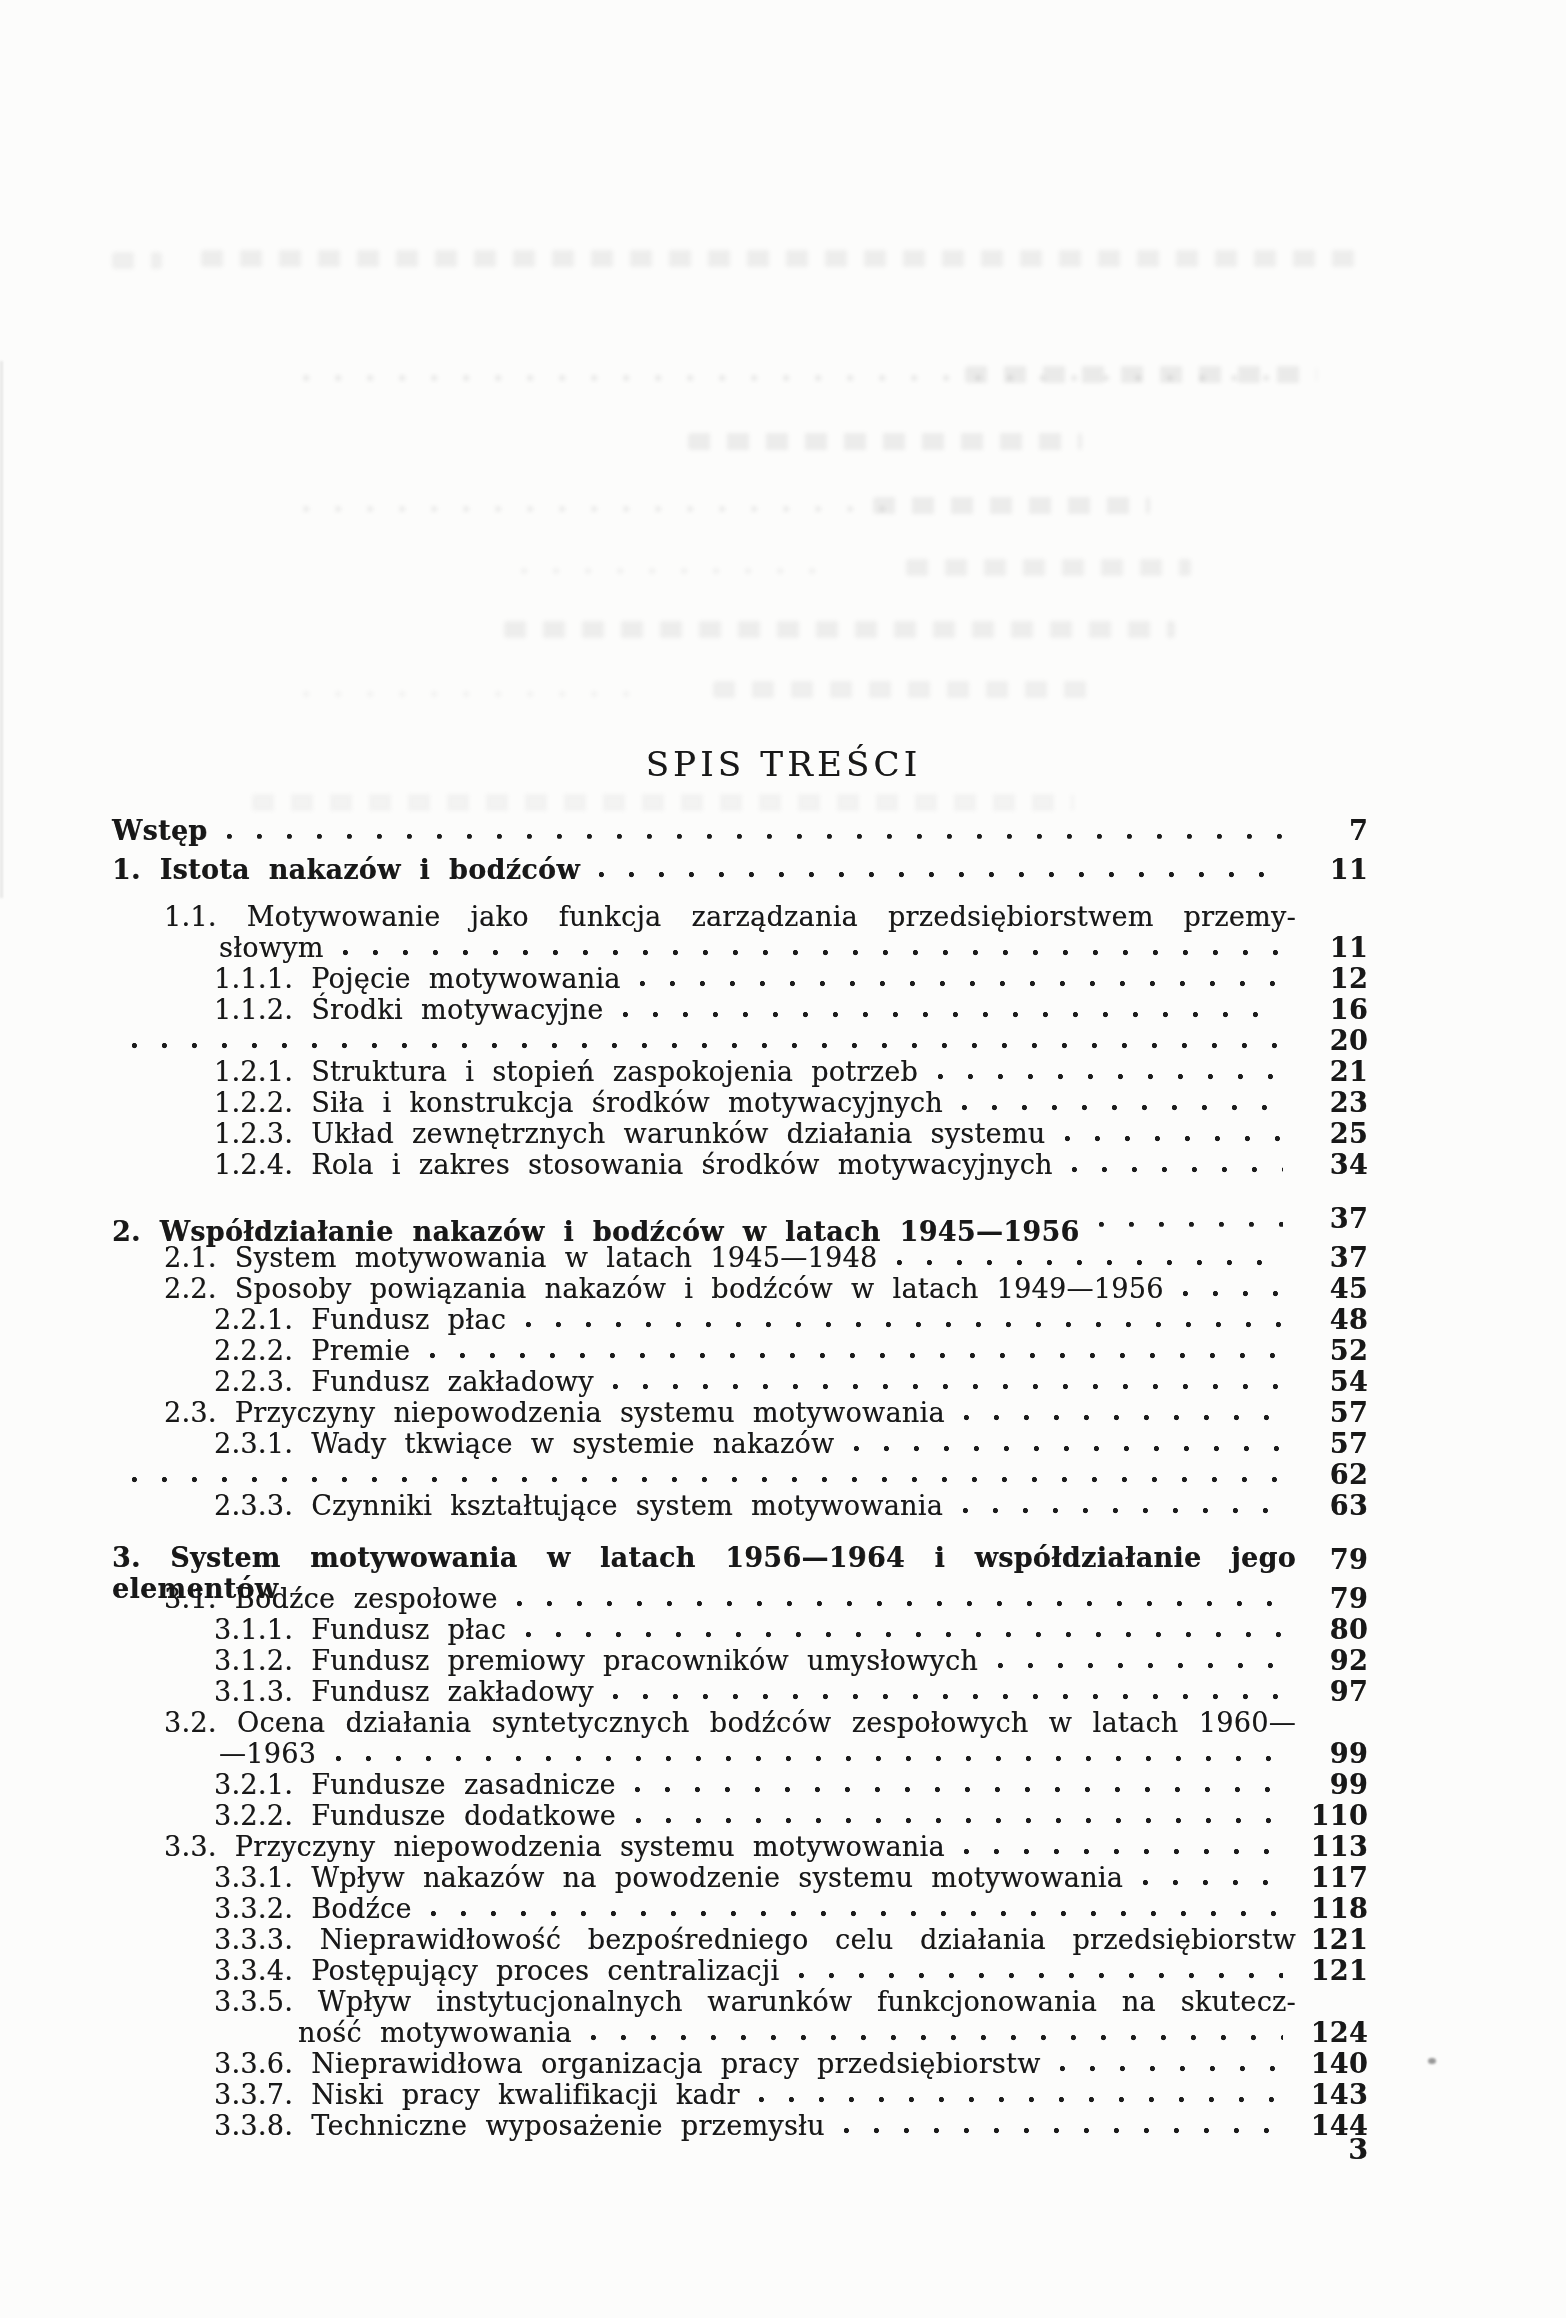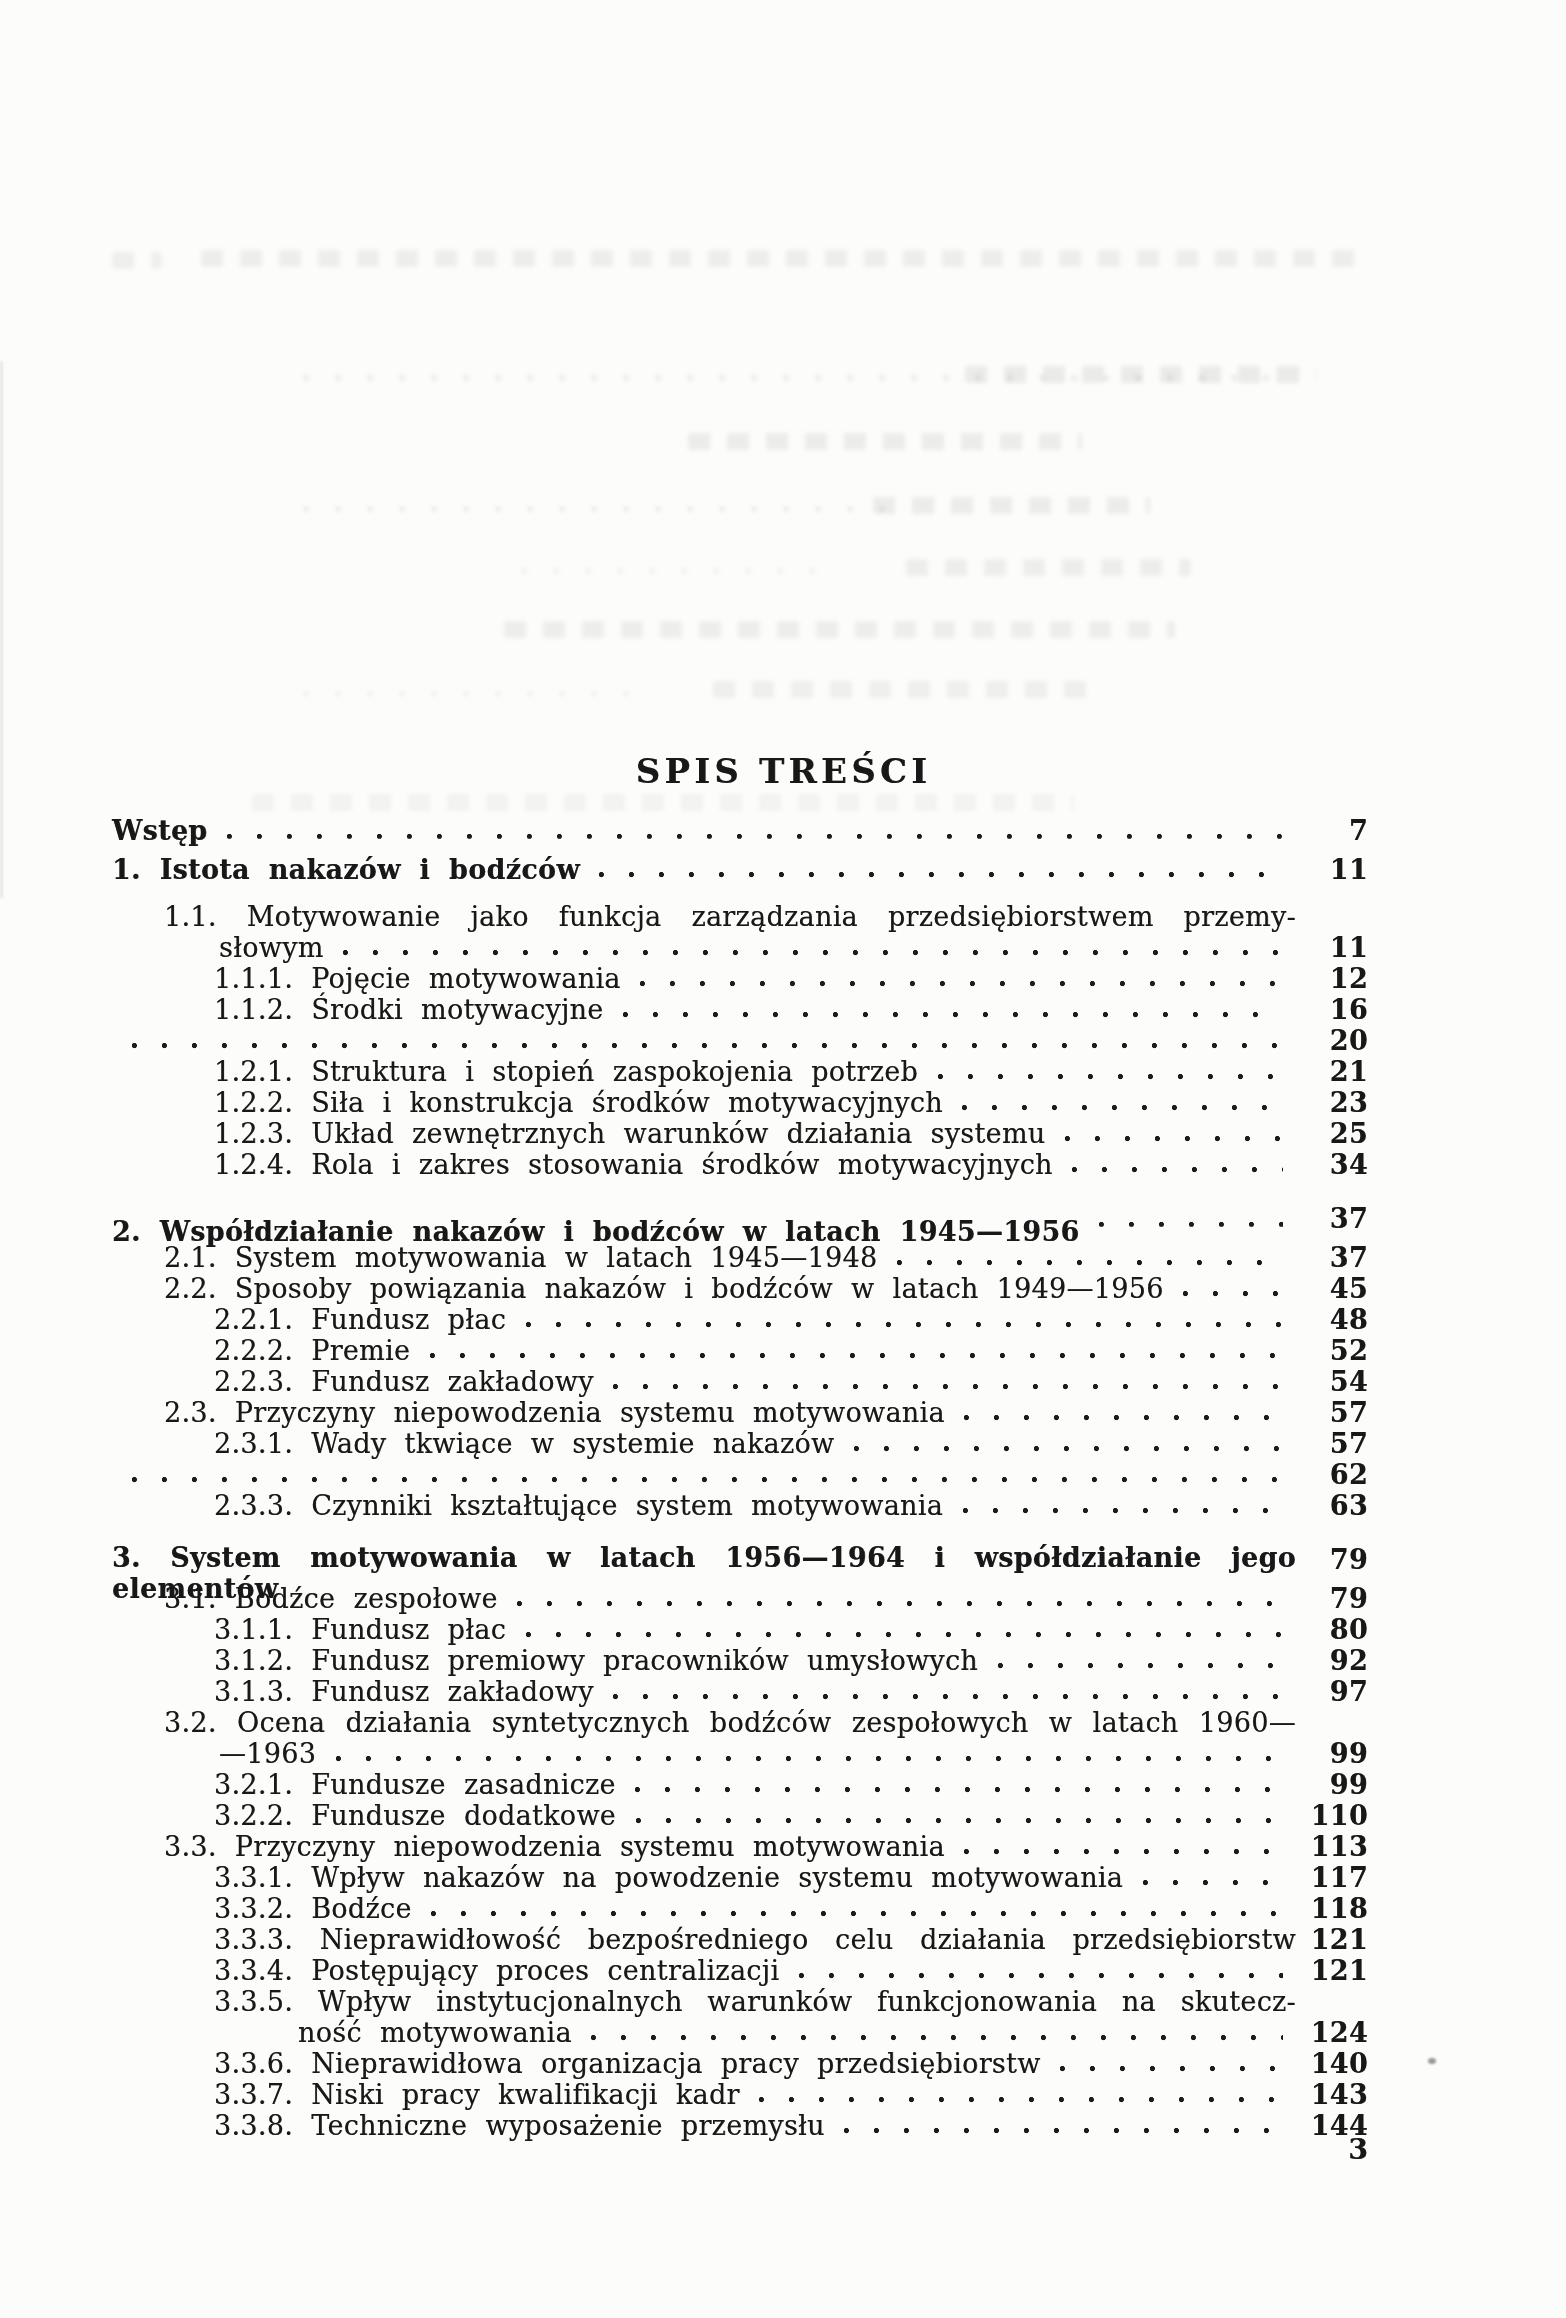--- a/index.html
+++ b/index.html
@@ -12,22 +12,22 @@
   }
   
   .bleed{position:absolute;inset:0;pointer-events:none;}
   .g{position:absolute;height:17px;border-radius:3.4px;filter:blur(2px);}
   .g.dash{background:repeating-linear-gradient(90deg,rgba(120,120,120,.55) 0 22px,rgba(0,0,0,0) 22px 39px);}
   .g.dots{height:8.4px;background:radial-gradient(circle at 4.2px 4.2px,rgba(120,120,120,.55) 2.5px,rgba(0,0,0,0) 3.4px) left center/32px 8.4px repeat-x;}
   .edge-streak{position:absolute;left:0;top:361px;width:3.4px;height:537px;background:rgba(125,125,125,.16);filter:blur(0.8px);}
   .speck{position:absolute;width:7.6px;height:5.9px;border-radius:50%;background:rgba(70,70,70,.55);filter:blur(0.8px);}
   
   .title{
-    position:absolute;top:744px;left:0;right:0;margin:7px;
-    text-align:center;font-size:34px;font-weight:700;letter-spacing:4.2px;
+    position:absolute;top:744px;left:0;right:0;margin:0;
+    text-align:center;font-size:34px;font-weight:400;letter-spacing:4.2px;
     text-shadow:0.3px 0 0 rgba(0,0,0,.5);
   }
   
   .toc{position:absolute;top:815px;left:112px;width:1256px;}
   .row{
     display:flex;align-items:flex-end;height:31px;line-height:31px;
     font-size:27px;letter-spacing:0.3px;word-spacing:9.2px;
     text-shadow:0.3px 0 0 rgba(10,10,10,.55);
   }
   .row .t{flex:0 1 auto;white-space:nowrap;margin-top:26px;}

